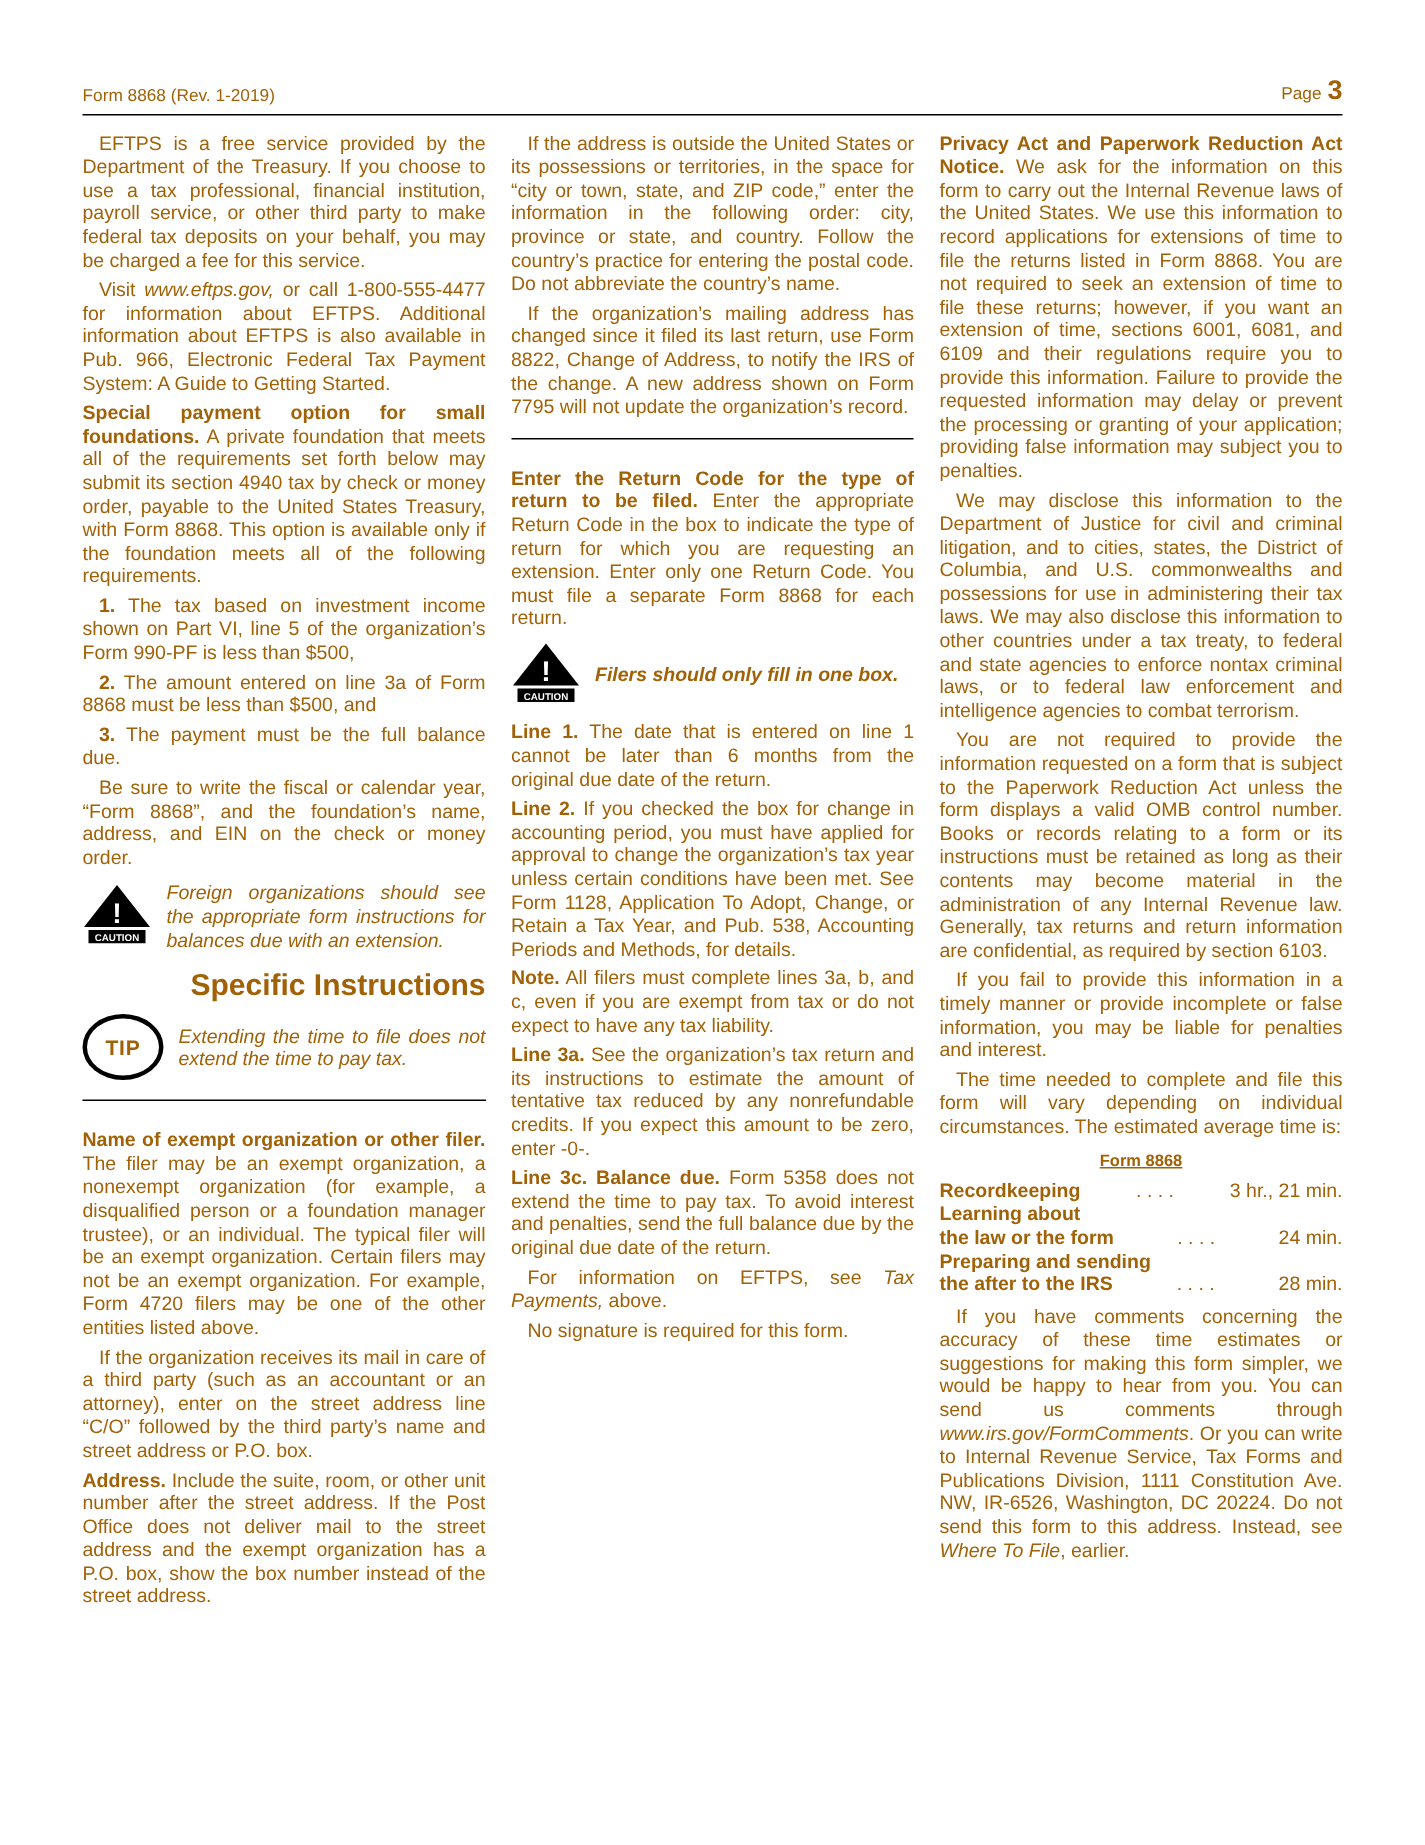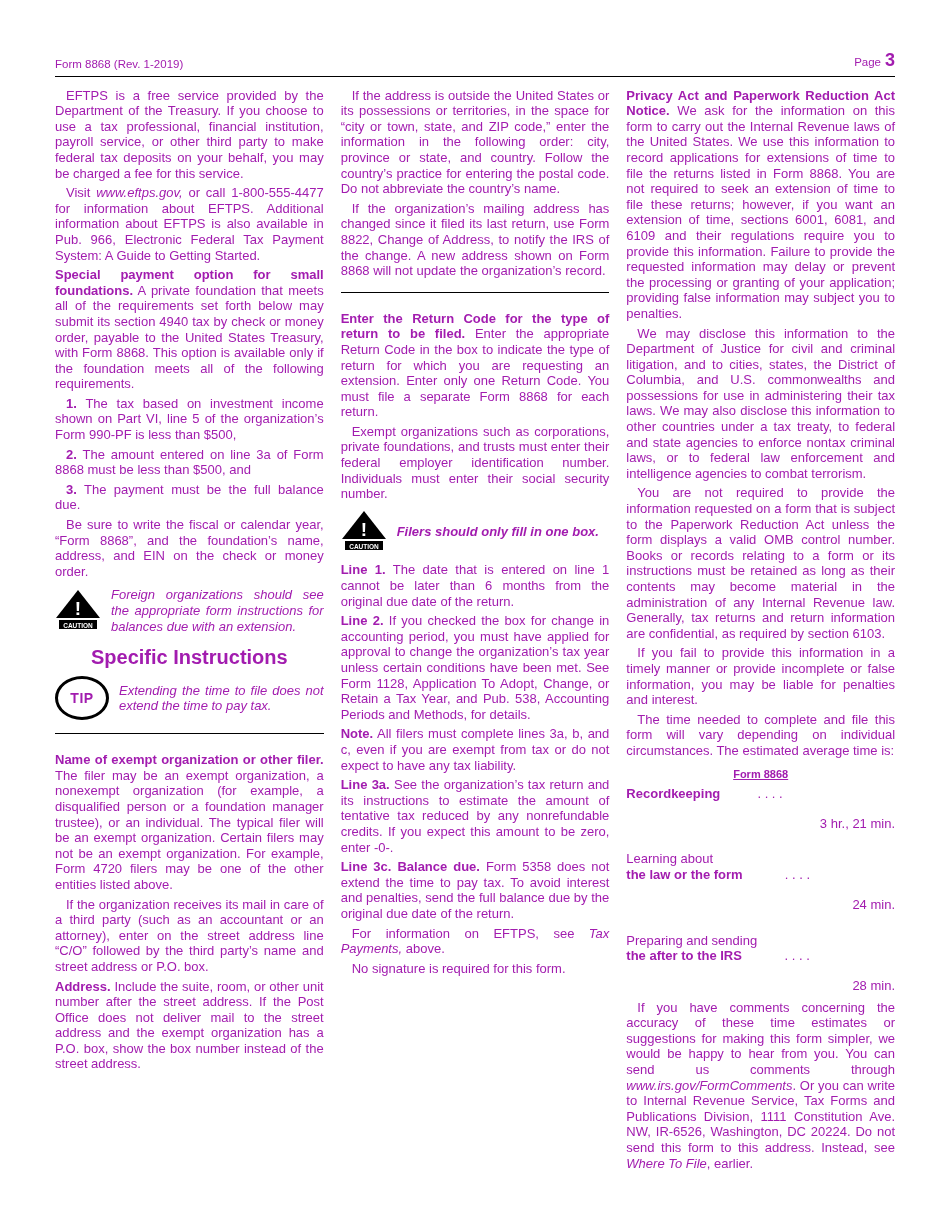--- a/index.html
+++ b/index.html
@@ -1,18 +1,18 @@
 <!DOCTYPE html>
 <html><head>
 <meta charset="utf-8">
 <style>
   * { box-sizing: border-box; }
   html, body { margin: 0; padding: 0; background: #ffffff; }
   .page {
-    width: 950px; height: 1230px; background: #ffffff; color: #a21caf;
+    width: 950px; height: 1230px; background: #ffffff; color: #a16207;
     font-family: "Liberation Sans", sans-serif; font-size: 13px; line-height: 1.2;
     padding: 50px 55px 0 55px; overflow: hidden; position: relative;
   }
   .header {
     display: flex; justify-content: space-between; align-items: flex-end;
     border-bottom: 1px solid #000; padding-bottom: 4px; font-size: 11.5px;
   }
   .page-right { display: flex; align-items: baseline; gap: 4px; margin-left: 44px; }
   .pagenum { font-size: 18px; font-weight: bold; }
   .cols { display: flex; gap: 17px; margin-top: 11px; }
@@ -23,28 +23,28 @@
   .ruled { border-top: 1.5px solid #000; padding-top: 18px; margin-top: 13px; }
   .icon-block { display: flex; gap: 10px; align-items: center; margin: 8px 0 9px 0; }
   .icon-col { flex: 0 0 auto; }
   .icon-text { font-style: italic; flex: 1 1 auto; }
   .icon-text.boldital { font-weight: bold; }
   .tip-oval {
     width: 54px; height: 44px; border: 3px solid #000; border-radius: 50%;
     display: flex; align-items: center; justify-content: center;
     font-weight: bold; font-size: 14px; font-style: normal; letter-spacing: .5px;
   }
-  .si-heading { font-size: 20px; font-weight: bold; margin: 12px 0 7px 0; text-align: center; line-height: 1.1; }
+  .si-heading { font-size: 20px; font-weight: bold; margin: 12px 0 7px 0; text-align: right; line-height: 1.1; }
   .form-heading { text-align: center; font-weight: bold; font-size: 11px; margin: 9px 0 5px 0; text-decoration: underline; }
   .time-block { margin: 0 0 6px 0; }
-  .time-line1 { font-weight: normal; margin-top: 20px; }
+  .time-line1 { font-weight: bold; margin-top: 0; }
   .time-row-line { display: flex; align-items: flex-start; }
   .time-label { font-weight: bold; white-space: nowrap; }
   .dots { flex: 1 1 auto; overflow: hidden; white-space: nowrap; text-align: center; padding: 0 4px; }
-  .time-value { white-space: nowrap; margin-top: 30px; }
+  .time-value { white-space: nowrap; }
   i[data-bind] { font-style: italic; }
 </style>
 </head>
 <body>
 
 <div class="page">
 
   <div class="header">
     <span data-bind="header.form_ref">Form 8868 (Rev. 1-2019)</span>
     <span class="page-right">
@@ -90,25 +90,24 @@
       <p class="para ruled"><span class="lead" data-bind="col1.p_name.lead">Name of exempt organization or other filer.</span> <span data-bind="col1.p_name.body">The filer may be an exempt organization, a nonexempt organization (for example, a disqualified person or a foundation manager trustee), or an individual. The typical filer will be an exempt organization. Certain filers may not be an exempt organization. For example, Form 4720 filers may be one of the other entities listed above.</span></p>
 
       <p class="para indent"><span data-bind="col1.p_careof">If the organization receives its mail in care of a third party (such as an accountant or an attorney), enter on the street address line “C/O” followed by the third party’s name and street address or P.O. box.</span></p>
 
       <p class="para"><span class="lead" data-bind="col1.p_address.lead">Address.</span> <span data-bind="col1.p_address.body">Include the suite, room, or other unit number after the street address. If the Post Office does not deliver mail to the street address and the exempt organization has a P.O. box, show the box number instead of the street address.</span></p>
     </div>
 
     <div class="col">
       <p class="para indent"><span data-bind="col2.p_outside">If the address is outside the United States or its possessions or territories, in the space for “city or town, state, and ZIP code,” enter the information in the following order: city, province or state, and country. Follow the country’s practice for entering the postal code. Do not abbreviate the country’s name.</span></p>
 
-      <p class="para indent"><span data-bind="col2.p_changed">If the organization’s mailing address has changed since it filed its last return, use Form 8822, Change of Address, to notify the IRS of the change. A new address shown on Form 8868 will not update the organization’s record.</span></p>
+      <p class="para indent"><span data-bind="col2.p_changed">If the organization’s mailing address has changed since it filed its last return, use Form 8822, Change of Address, to notify the IRS of the change. A new address shown on Form 7795 will not update the organization’s record.</span></p>
 
       <p class="para ruled"><span class="lead" data-bind="col2.p_code.lead">Enter the Return Code for the type of return to be filed.</span> <span data-bind="col2.p_code.body">Enter the appropriate Return Code in the box to indicate the type of return for which you are requesting an extension. Enter only one Return Code. You must file a separate Form 8868 for each return.</span></p>
 
-      <p class="para indent"><span data-bind="col2.p_exempt">Exempt organizations such as corporations, private foundations, and trusts must enter their federal employer identification number. Individuals must enter their social security number.</span></p>
 
       <div class="icon-block">
         <span class="icon-col">
           <svg width="46" height="40" viewBox="0 0 46 40" aria-hidden="true">
             <polygon points="23,1 45,29 1,29" fill="#000"></polygon>
             <text x="23" y="26" text-anchor="middle" fill="#fff" font-size="19" font-weight="bold" font-family="Liberation Sans, sans-serif" data-bind="icons.exclamation">!</text>
             <rect x="4" y="31" width="38" height="9" fill="#000"></rect>
             <text x="23" y="38.5" text-anchor="middle" fill="#fff" font-size="6.5" font-weight="bold" font-family="Liberation Sans, sans-serif" data-bind="icons.caution_label">CAUTION</text>
           </svg>
         </span>

